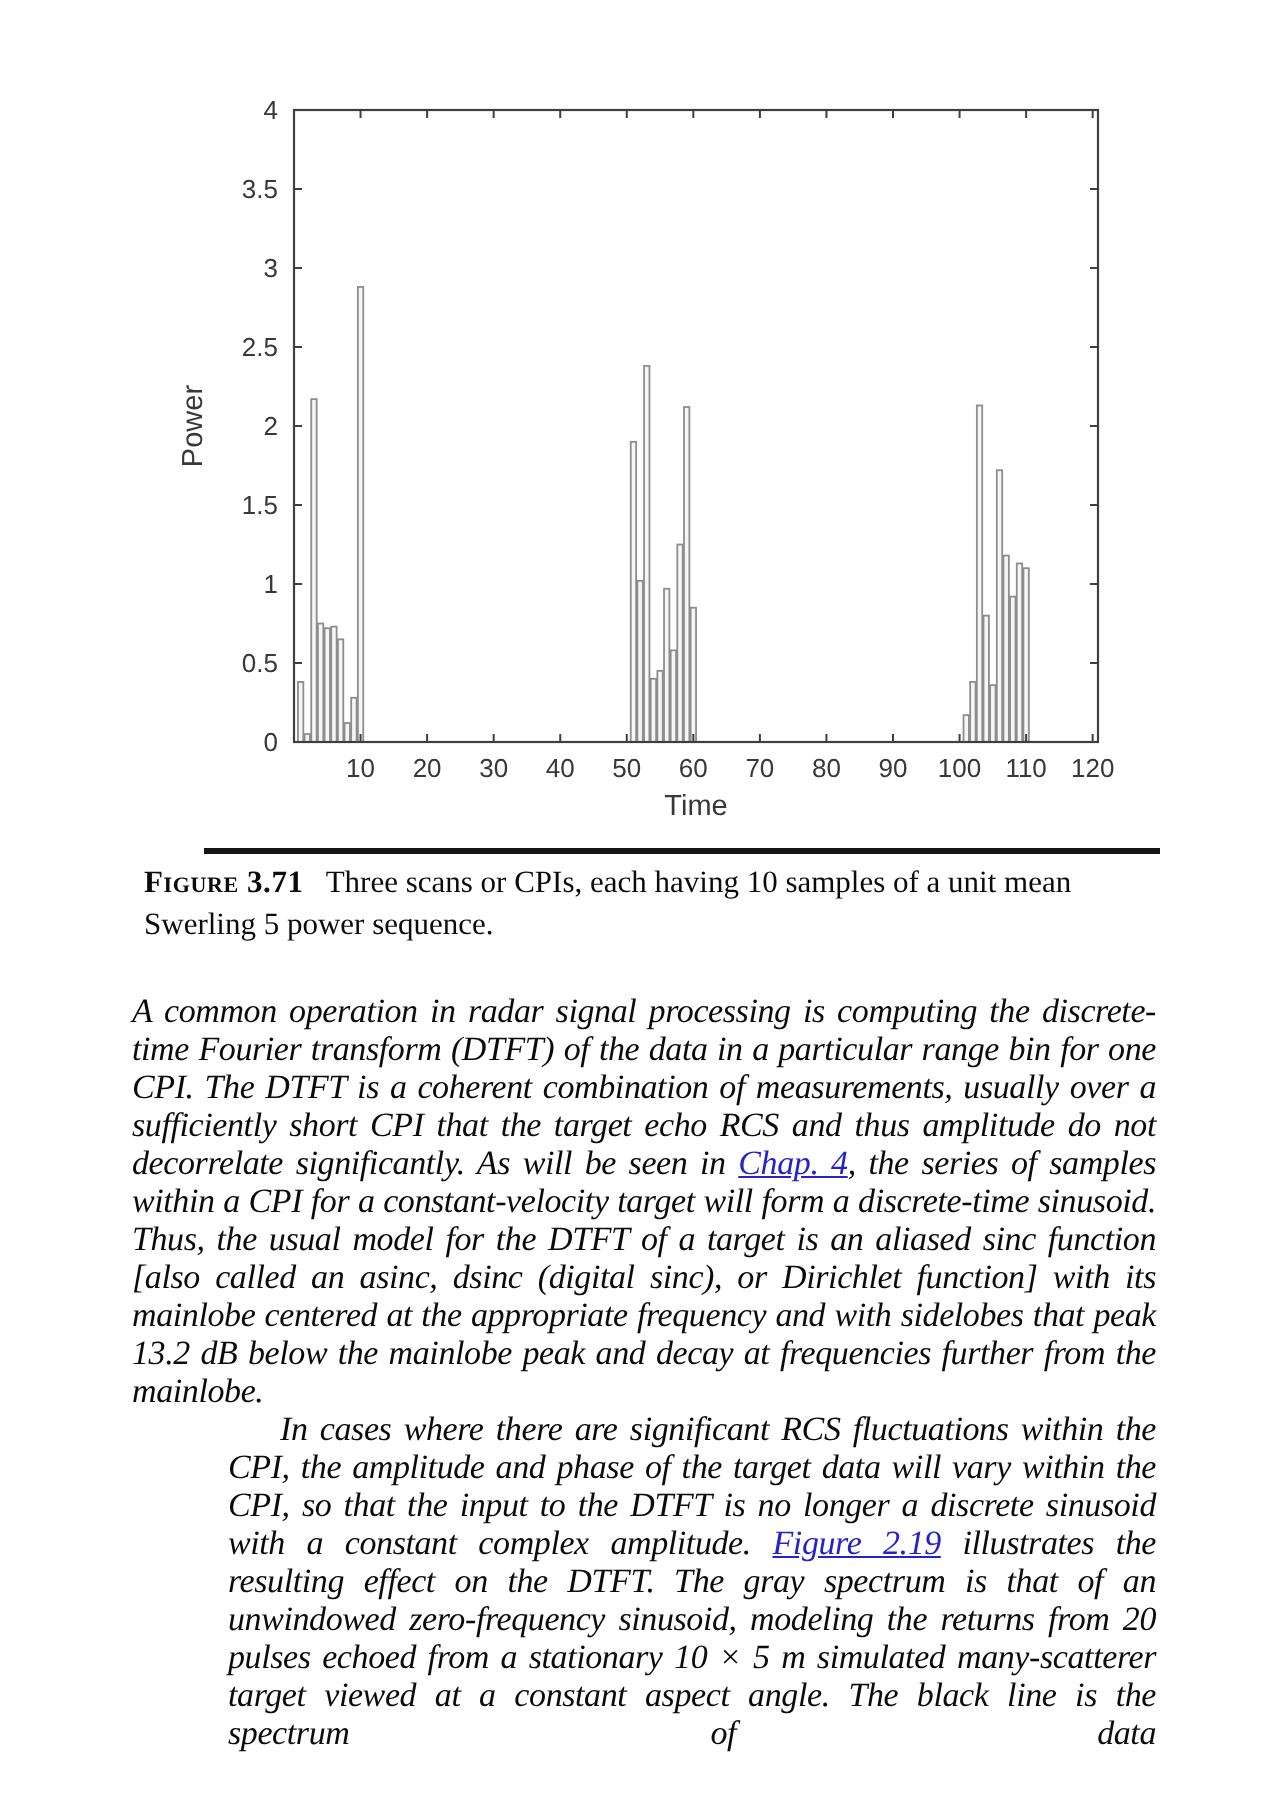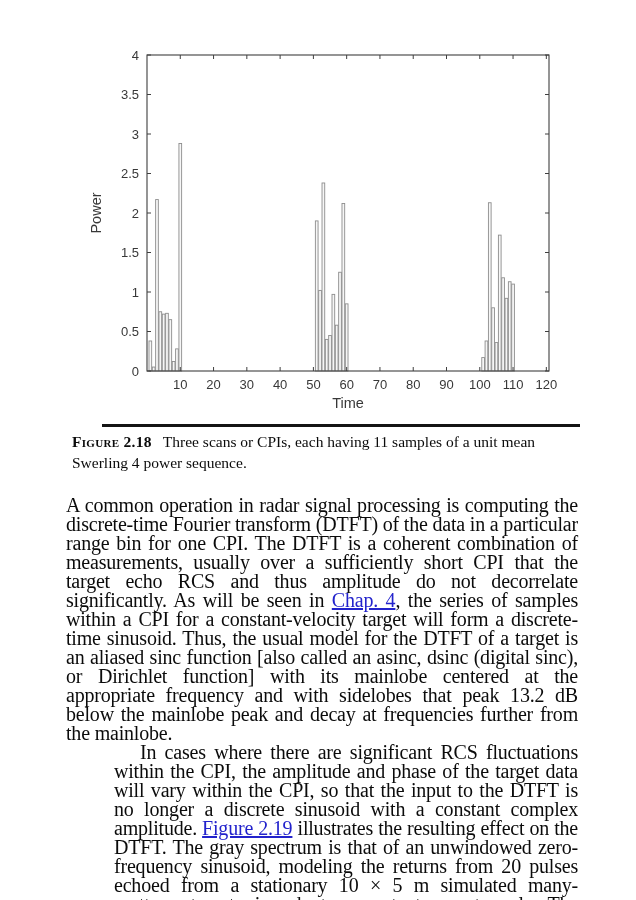--- a/index.html
+++ b/index.html
@@ -6,21 +6,21 @@
   .page{position:relative;width:636px;height:900px;background:#ffffff;overflow:hidden;
         font-family:"Liberation Serif",serif;color:#0b0b0b;}
   .chart-svg{position:absolute;left:0;top:0;}
   .fig-rule{position:absolute;left:102px;top:424px;width:478px;height:2.5px;background:#141414;}
   .caption{position:absolute;left:72px;top:431px;width:492px;font-size:15.5px;line-height:21px;color:#0b0b0b;}
   .figlabel{font-weight:bold;font-variant:small-caps;letter-spacing:0.3px;}
   .cap-gap{display:inline-block;width:11px;}
   .textcol{position:absolute;left:66px;top:496px;width:512px;}
   h2.sec{font-size:15.8px;font-weight:bold;margin:0 0 3px 0;line-height:19px;}
   h2.sec .secnum{margin-right:15px;}
-  p.body{margin:0;font-size:20px;line-height:19px;text-align:justify;letter-spacing:-0.2px;}
+  p.body{margin:0;font-size:17px;line-height:19px;text-align:justify;letter-spacing:-0.2px;font-style:italic;}
   p.body.indent{text-indent:26px;}
   p.body.justify-last{text-align-last:justify;margin-left:48px;}
   a.doclink{text-decoration:underline;cursor:pointer;}
 </style>
 </head>
 <body>
 
 <div class="page">
 
   <svg id="chart" class="chart-svg" width="636" height="420" viewBox="0 0 636 420">
@@ -117,20 +117,20 @@
       <text x="139" y="99" text-anchor="end" fill="#383838" font-size="13" font-family="&quot;Liberation Sans&quot;, sans-serif">3.5</text>
       <line x1="147" y1="55" x2="151" y2="55" stroke="#3f3f3f" stroke-width="1"></line>
       <line x1="549" y1="55" x2="545" y2="55" stroke="#3f3f3f" stroke-width="1"></line>
       <text x="139" y="59.5" text-anchor="end" fill="#383838" font-size="13" font-family="&quot;Liberation Sans&quot;, sans-serif">4</text>
       <text x="101" y="213" text-anchor="middle" fill="#383838" font-size="14.5" font-family="&quot;Liberation Sans&quot;, sans-serif" transform="rotate(-90 101 213)">Power</text>
       <text x="348" y="398" text-anchor="middle" dominant-baseline="hanging" fill="#383838" font-size="14.5" font-family="&quot;Liberation Sans&quot;, sans-serif">Time</text>
     </svg>
 
   <div class="fig-rule"></div>
 
-  <div class="caption"><span class="figlabel">Figure 2.18</span><span class="cap-gap"></span><span>Three scans or CPIs, each having 11 samples of a unit mean Swerling 4 power sequence.</span></div>
+  <div class="caption"><span class="figlabel">Figure 3.71</span><span class="cap-gap"></span><span>Three scans or CPIs, each having 10 samples of a unit mean Swerling 5 power sequence.</span></div>
 
   <div class="textcol">
     <p class="body" id="p1">A common operation in radar signal processing is computing the discrete-time Fourier transform (DTFT) of the data in a particular range bin for one CPI. The DTFT is a coherent combination of measurements, usually over a sufficiently short CPI that the target echo RCS and thus amplitude do not decorrelate significantly. As will be seen in <a class="doclink" style="color: rgb(35, 35, 204);">Chap. 4</a>, the series of samples within a CPI for a constant-velocity target will form a discrete-time sinusoid. Thus, the usual model for the DTFT of a target is an aliased sinc function [also called an asinc, dsinc (digital sinc), or Dirichlet function] with its mainlobe centered at the appropriate frequency and with sidelobes that peak 13.2 dB below the mainlobe peak and decay at frequencies further from the mainlobe.</p>
     <p class="body indent justify-last" id="p2">In cases where there are significant RCS fluctuations within the CPI, the amplitude and phase of the target data will vary within the CPI, so that the input to the DTFT is no longer a discrete sinusoid with a constant complex amplitude. <a class="doclink" style="color: rgb(35, 35, 204);">Figure 2.19</a> illustrates the resulting effect on the DTFT. The gray spectrum is that of an unwindowed zero-frequency sinusoid, modeling the returns from 20 pulses echoed from a stationary 10 × 5 m simulated many-scatterer target viewed at a constant aspect angle. The black line is the spectrum of data</p>
   </div>
 
 </div>
 
 </body></html>

